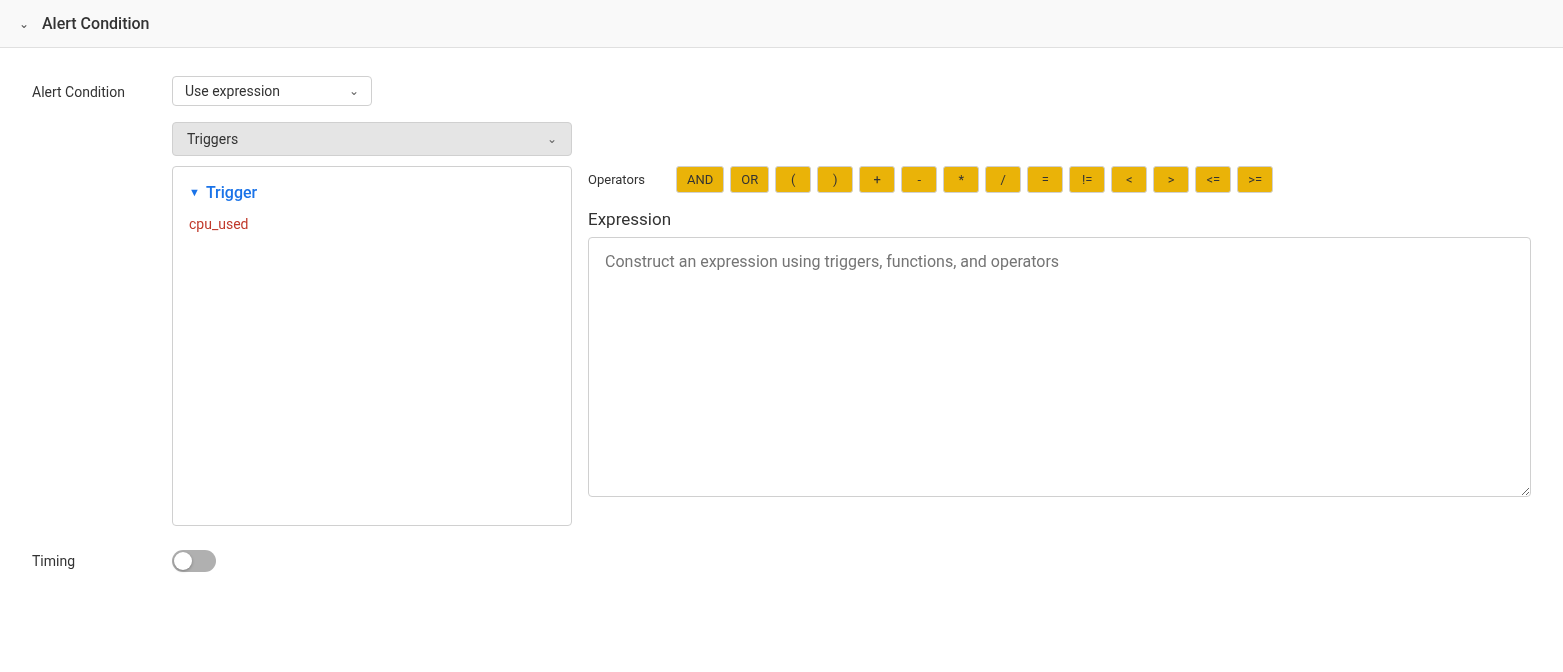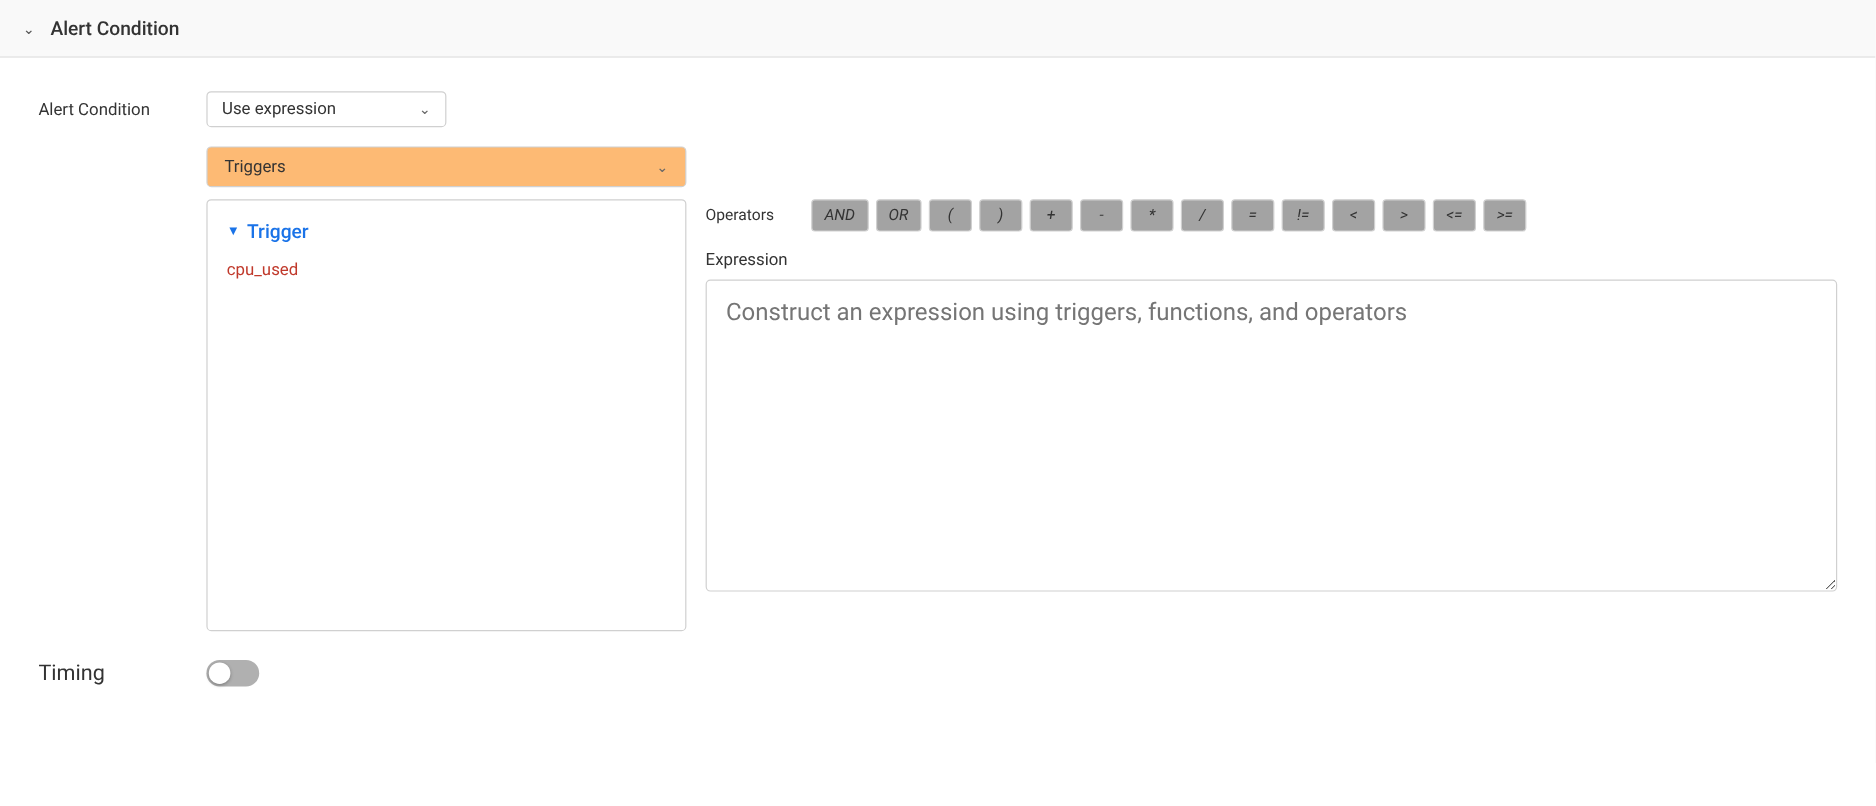--- a/index.html
+++ b/index.html
@@ -101,21 +101,21 @@
       margin-bottom: 10px;
     }
 
     .triggers-dropdown {
       display: flex;
       align-items: center;
       justify-content: space-between;
       border: 1px solid #d0d0d0;
       border-radius: 4px;
       padding: 8px 14px;
-      background: #fdba74;
+      background: #e5e5e5;
       cursor: pointer;
       font-size: 14px;
       color: #333;
       width: 400px;
       gap: 39px;
     }
 
     
     .main-columns {
       display: flex;
@@ -179,58 +179,57 @@
       font-size: 13px;
       color: #333;
       margin-right: 12px;
       min-width: 70px;
     }
 
     .op-btn {
       border: 1px solid #d0d0d0;
       border-radius: 3px;
       padding: 5px 10px;
-      background: #a3a3a3;
+      background: #eab308;
       font-size: 13px;
       color: #333;
       cursor: pointer;
       min-width: 36px;
       text-align: center;
-      font-style: italic;
     }
 
     .expression-label {
-      font-size: 14px;
+      font-size: 17px;
       color: #333;
       margin-bottom: 8px;
       font-weight: 400;
     }
 
     .expression-textarea {
       width: 100%;
       min-height: 260px;
       border: 1px solid #d0d0d0;
       border-radius: 4px;
       padding: 14px 16px;
-      font-size: 20px;
+      font-size: 16px;
       color: #aaa;
       resize: vertical;
       background: #fff;
       outline: none;
     }
 
     
     .timing-row {
       display: flex;
       align-items: center;
       margin-top: 24px;
     }
 
     .timing-label {
-      font-size: 18px;
+      font-size: 14px;
       color: #333;
       min-width: 140px;
     }
 
     
     .toggle-switch {
       position: relative;
       width: 44px;
       height: 22px;
       cursor: pointer;

